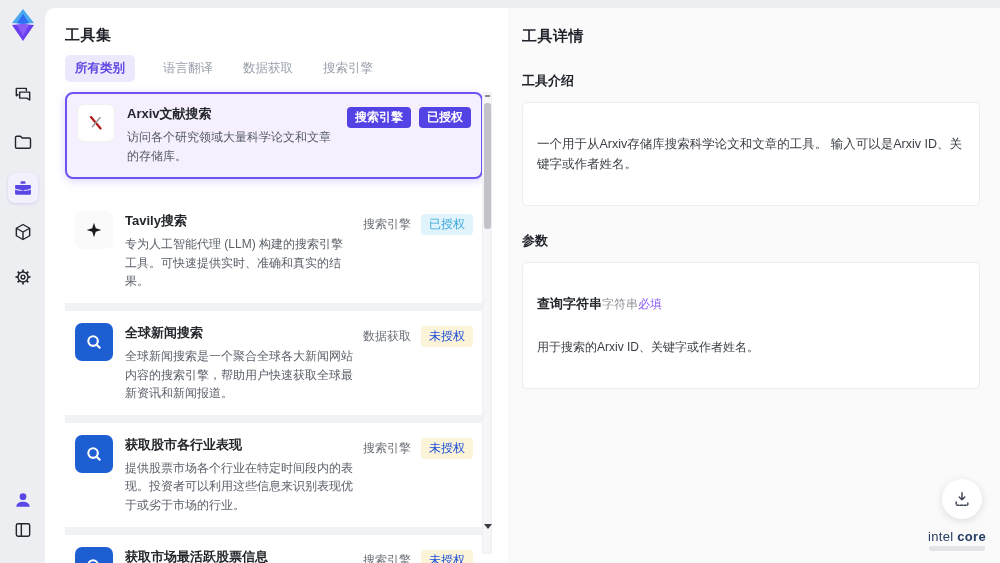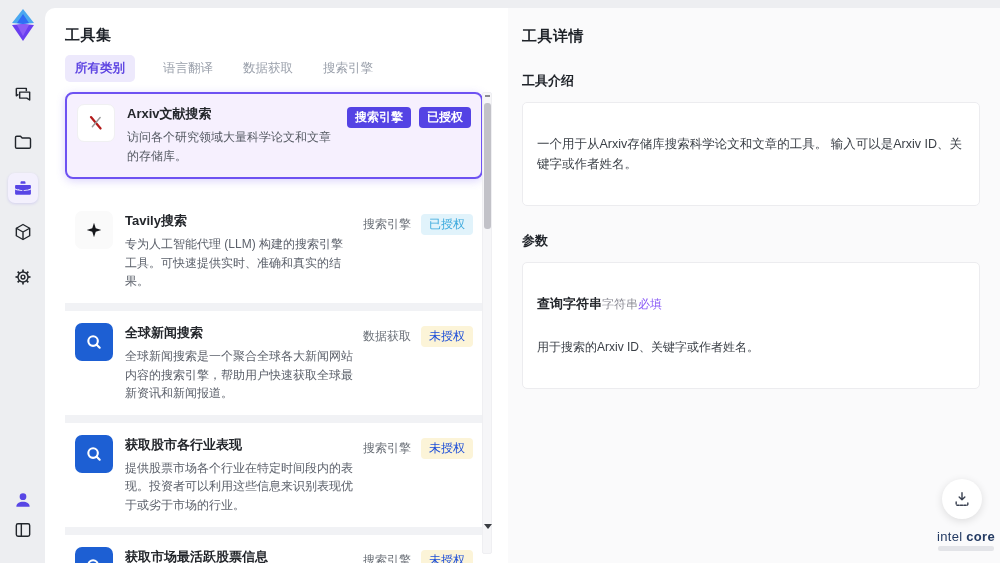--- a/index.html
+++ b/index.html
@@ -54,21 +54,21 @@
   .sec-head { font-size:13px; font-weight:700; margin:26px 0 12px 0; }
   .box { background:#ffffff; border:1px solid #ececef; border-radius:5px; padding:31px 14px; font-size:12.5px; color:#3a3f46; line-height:1.6; }
   .param-line { display:flex; align-items:center; margin-bottom:23px; }
   .param-name { font-size:13px; font-weight:700; color:#23262b; }
   .param-type { font-size:12px; color:#8a8a93; }
   .param-req  { font-size:12px; color:#8b5cf6; }
   .param-desc { font-size:12px; color:#3a3f46; }
 
   
   .fab { position:absolute; right:18px; bottom:44px; width:40px; height:40px; border-radius:50%; background:#ffffff; box-shadow:0 2px 8px rgba(0,0,0,.12); display:flex; align-items:center; justify-content:center; cursor:pointer; }
-  .intel { position:absolute; right:5px; bottom:12px; text-align:center; color:#243b63; }
+  .intel { position:absolute; right:14px; bottom:12px; text-align:center; color:#243b63; }
   .intel .t1 { font-size:13px; letter-spacing:.3px; }
   .intel .t1 b { font-weight:700; }
   .intel .t2 { margin-top:2px; height:5px; width:56px; margin-left:auto; margin-right:auto; background:#e3e4e8; border-radius:2px; }
 </style>
 </head>
 <body>
 
 <div class="app">
 
   <div class="sidebar">

